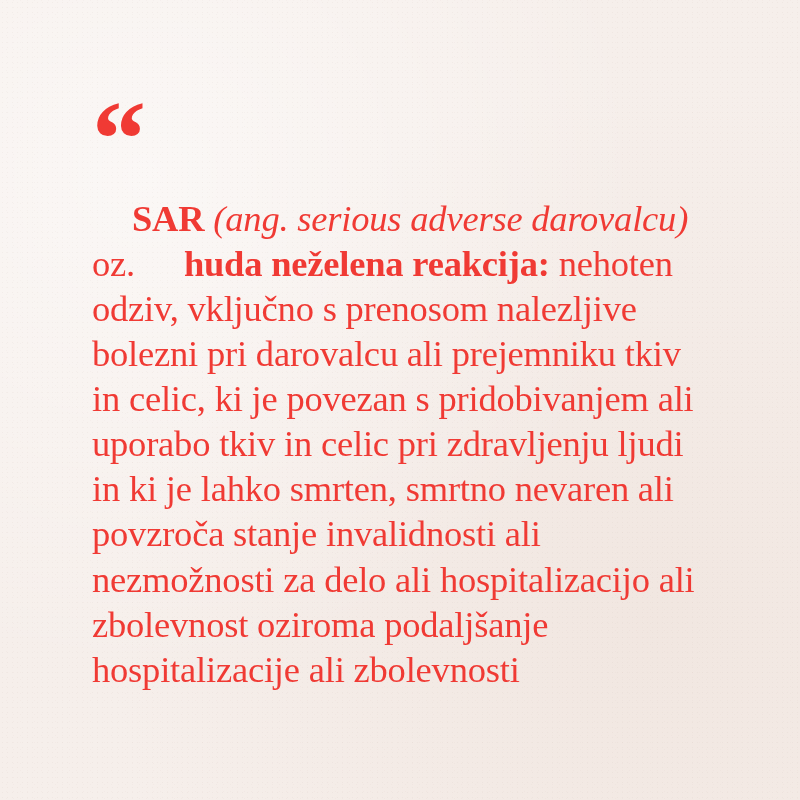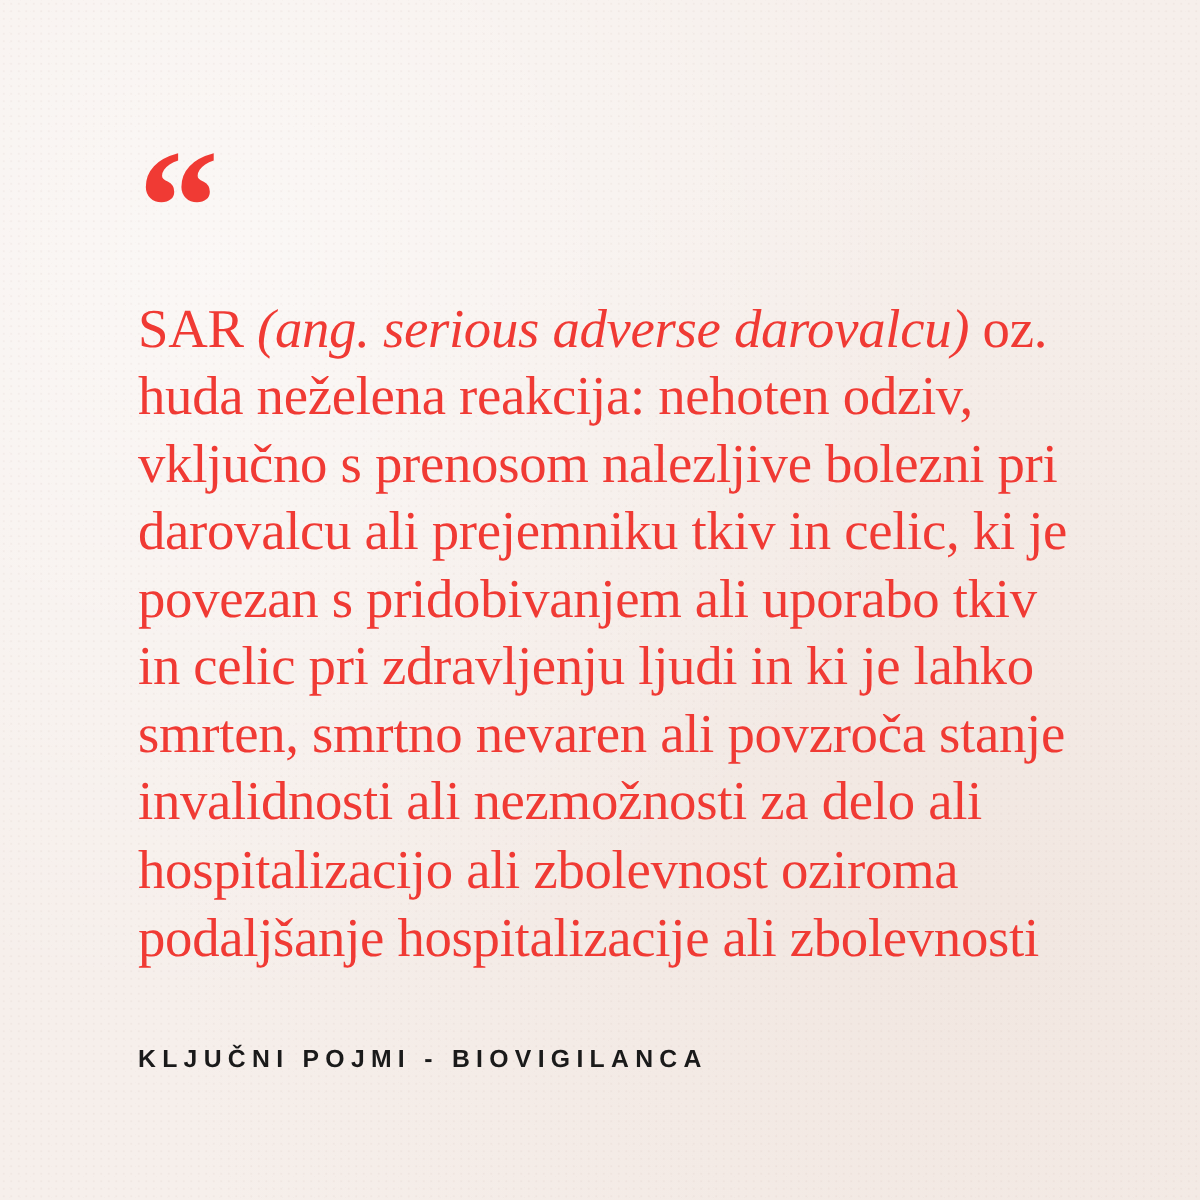--- a/index.html
+++ b/index.html
@@ -54,21 +54,22 @@
   .quote-body {
     margin-top: 18px;
     color: #f03a34;
     font-size: 36.5px;
     line-height: 1.235;
     letter-spacing: -0.2px;
     font-family: "Liberation Serif", serif;
     max-width: 625px;
   }
   .quote-body .term {
-    font-weight: 400;
+    font-weight: 700;
+    margin-left: 40px;
   }
   .quote-body .ital {
     font-style: italic;
   }
   .footer {
     position: absolute;
     left: 92px;
     top: 697px;
     color: #1a1a1a;
     font-family: "Liberation Sans", sans-serif;
@@ -86,14 +87,13 @@
 
   <div class="content">
     <div class="quote-mark">“</div>
 
     <div class="quote-body">
       <span class="term">SAR</span><span class="ital"> (ang. serious adverse darovalcu)</span><span> oz.</span>
       <span class="term">huda neželena reakcija:</span><span> nehoten odziv, vključno s prenosom nalezljive bolezni pri darovalcu ali prejemniku tkiv in celic, ki je povezan s pridobivanjem ali uporabo tkiv in celic pri zdravljenju ljudi in ki je lahko smrten, smrtno nevaren ali povzroča stanje invalidnosti ali nezmožnosti za delo ali hospitalizacijo ali zbolevnost oziroma podaljšanje hospitalizacije ali zbolevnosti</span>
     </div>
   </div>
 
-  <div class="footer">KLJUČNI POJMI - BIOVIGILANCA</div>
 </div>
 
 </body></html>

